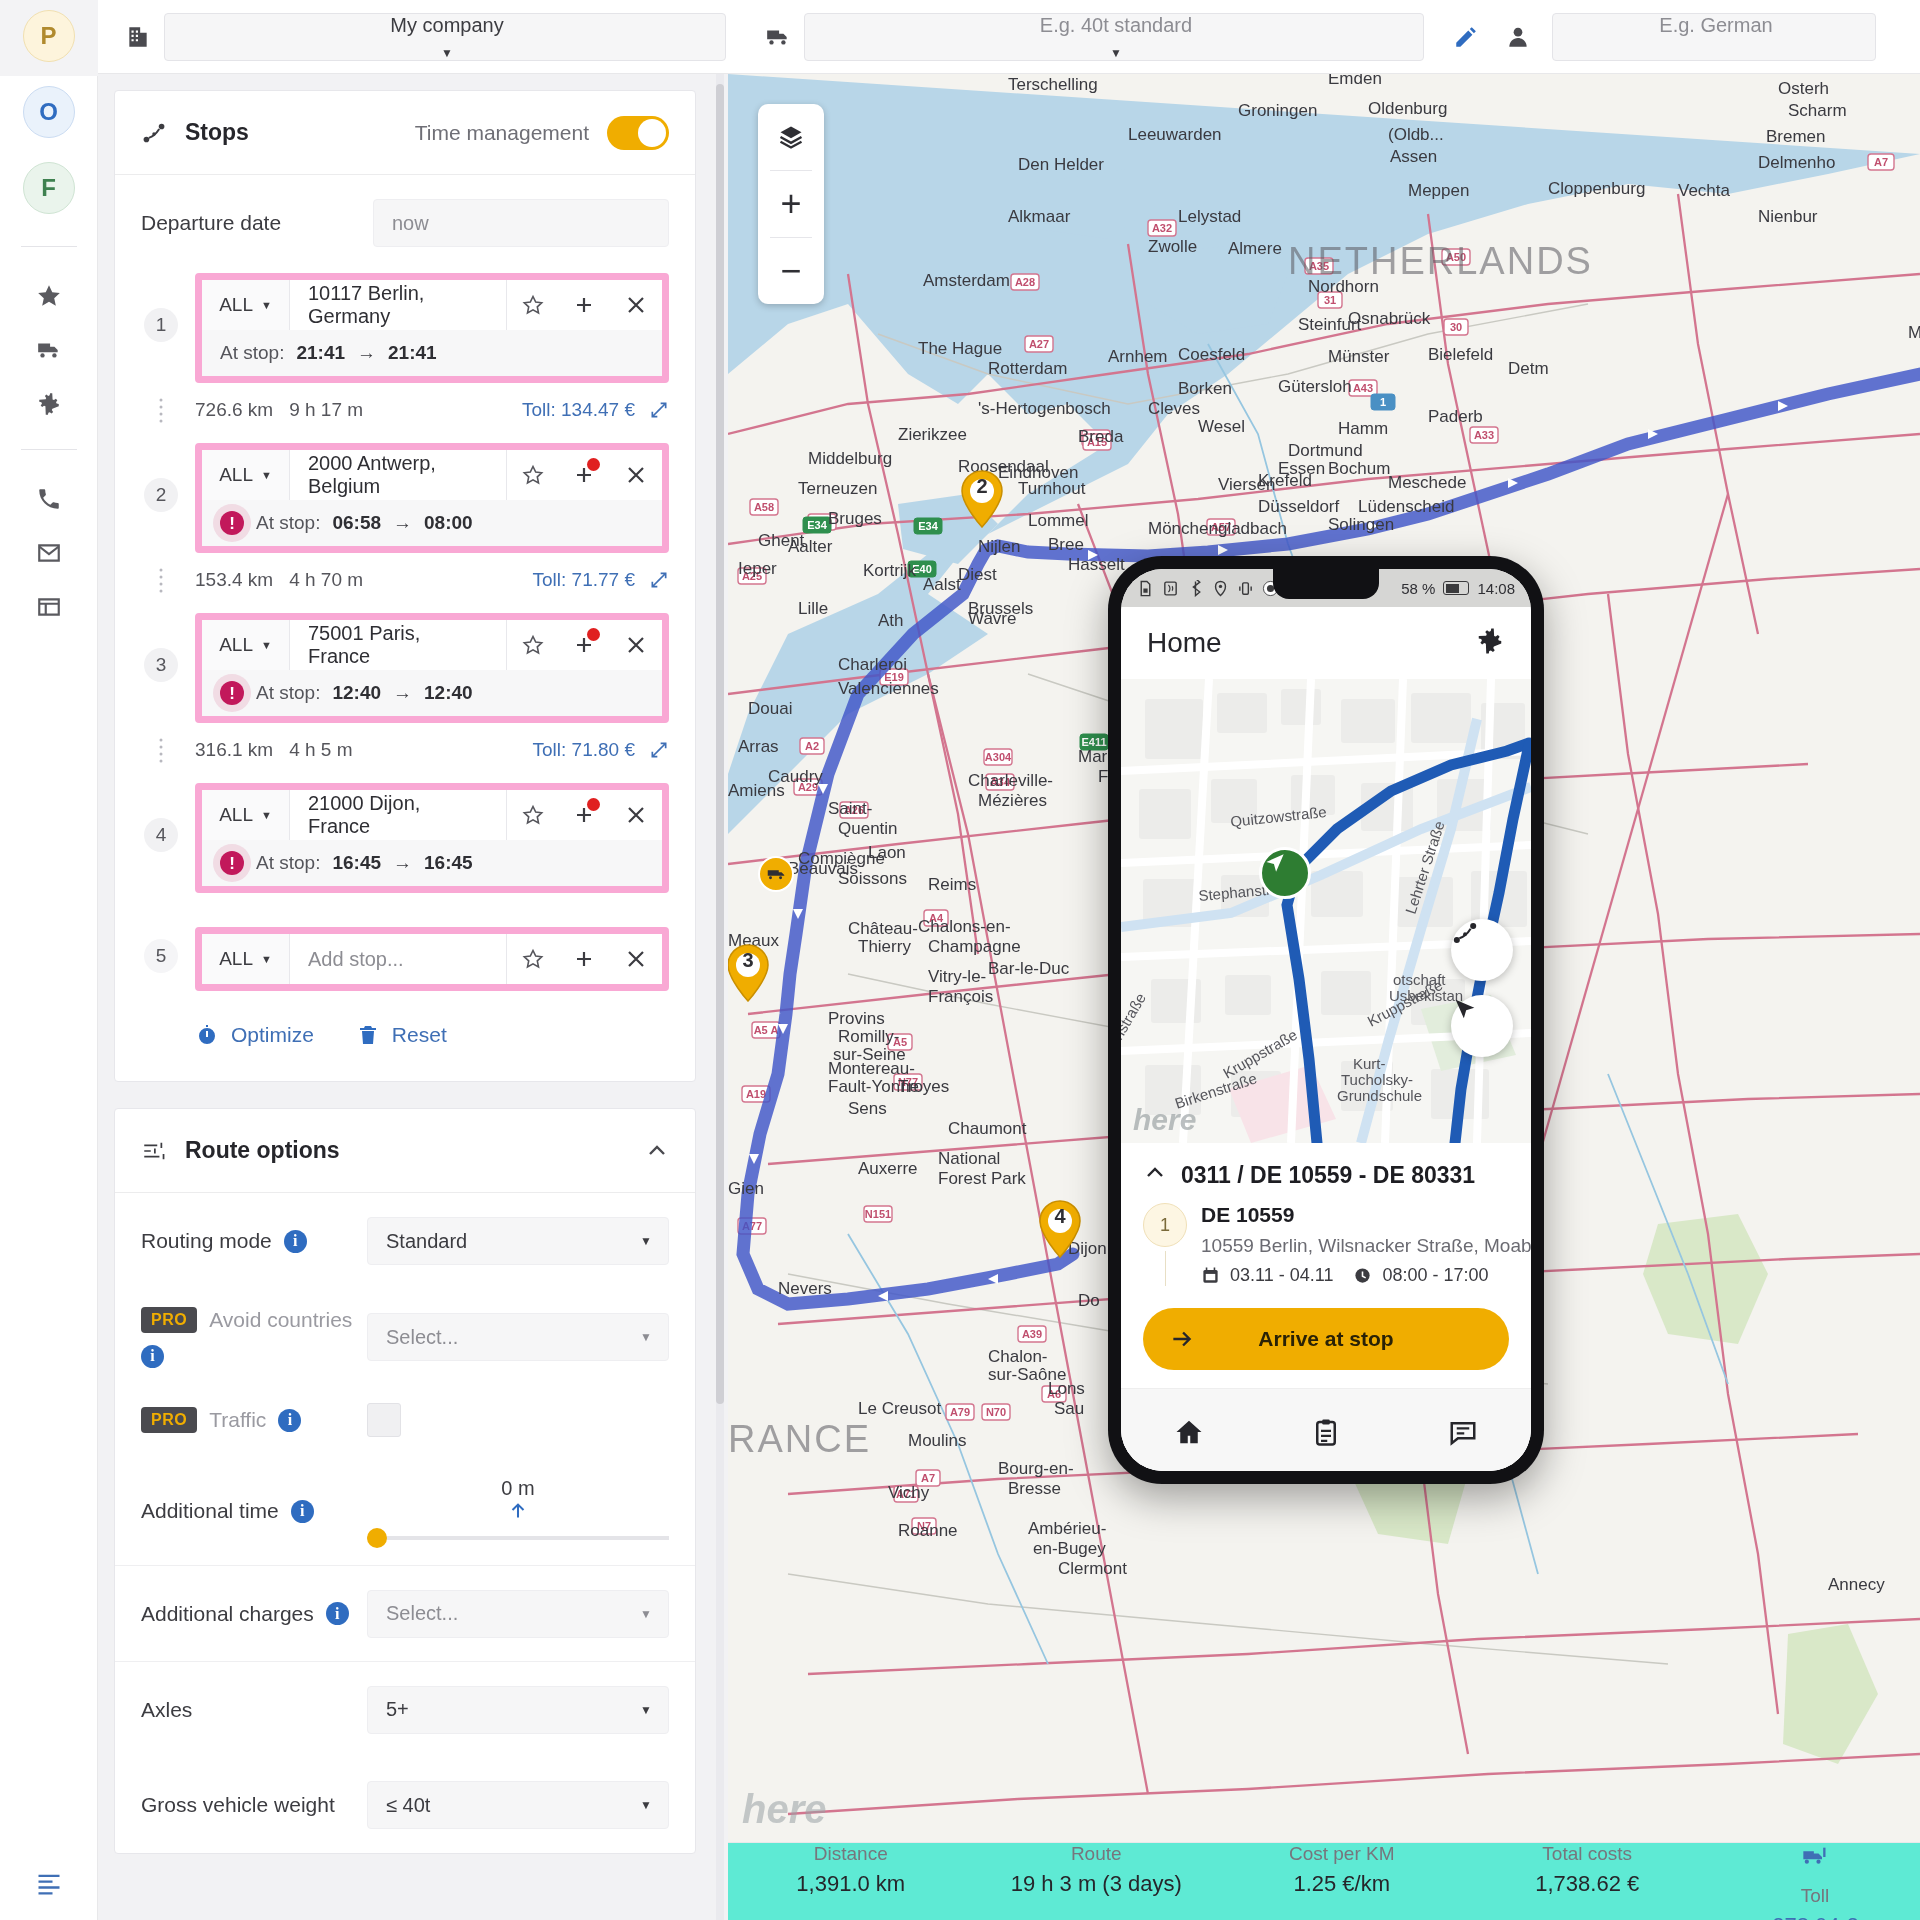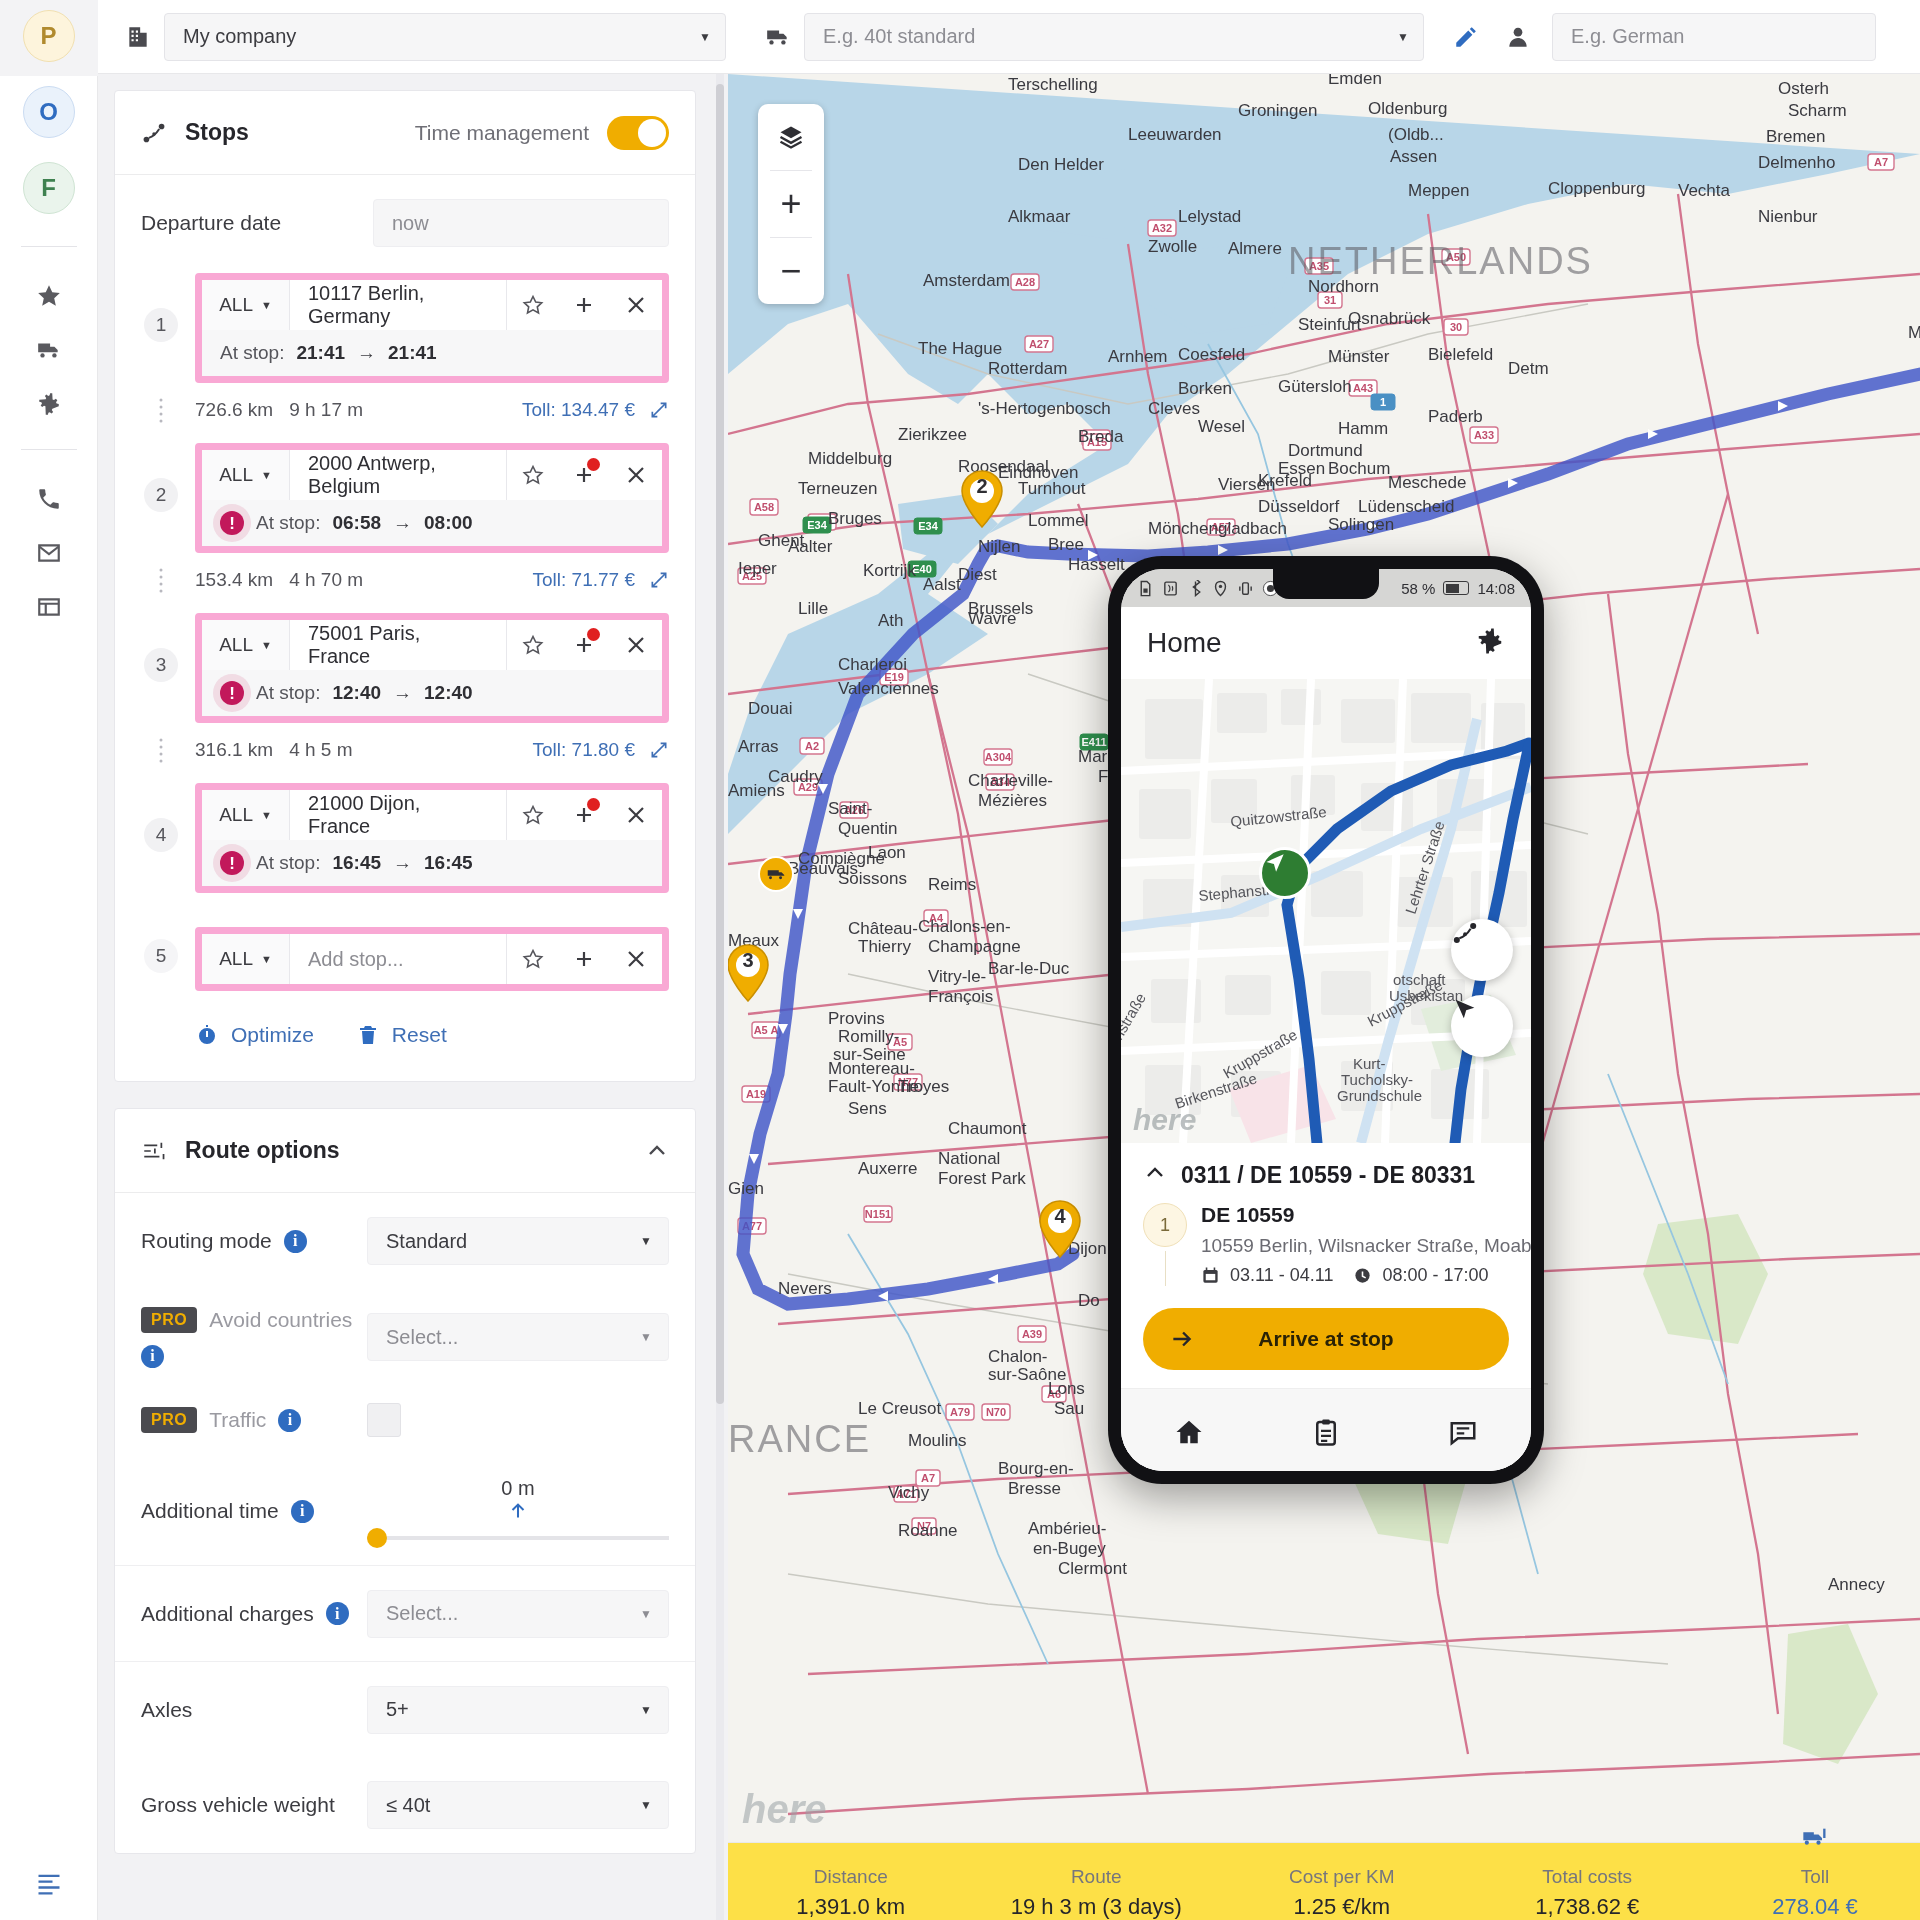--- a/index.html
+++ b/index.html
@@ -37,21 +37,21 @@
   #topbar {
     position: absolute; left: 98px; top: 0; width: 1822px; height: 74px;
     background: #fff; border-bottom: 1px solid #e8e8ea;
     display: flex; align-items: center; gap: 0; padding: 0 14px;
   }
   .tb-ico { width: 52px; display:flex; align-items:center; justify-content:center; }
   .tb-ico svg { width: 26px; height: 26px; fill: #4a4a4f; }
   .select-box {
     height: 48px; background: #f6f6f7; border: 1px solid #e4e4e8; border-radius: 4px;
     display: flex; align-items: center; justify-content: space-between;
-    padding: 0 14px 0 18px; font-size: 20px; color: #3c3c41;
+    padding: 0 14px 0 18px; font-size: 20px; color: #3c3c41; flex-direction: column;
   }
   .select-box .caret { font-size: 12px; color: #3c3c41; }
   #tb-company { width: 562px; }
   #tb-vehicle { width: 620px; }
   #tb-country { width: 324px; }
   .tb-ph { color: #8d8d93; }
   .tb-pencil svg { fill: #2f6cc0; }
 
   
   #leftpanel {
@@ -193,22 +193,22 @@
   .pin { position: absolute; width: 44px; height: 58px; }
   .pin svg { width: 44px; height: 58px; }
   .pin .pn { position:absolute; left:0; top:5px; width:44px; text-align:center; font-size:20px; font-weight:700; color:#2f2f34;}
   .pin-sm { position:absolute; width: 36px; height: 36px; border-radius: 50%; background:#f0ad00; border:2px solid #fff; display:flex; align-items:center; justify-content:center;}
   .pin-sm svg { width: 22px; height: 22px; fill: #2f2f34; }
   #here-logo { position:absolute; left: 14px; bottom: 10px; font-size: 40px; font-weight:700; color:#9aa2a6; opacity:.55; font-style: italic;}
 
   
   #stats {
     position: absolute; left: 728px; top: 1842px; width: 1192px; height: 78px;
-    background: #fde047; border-top: 1px solid #e8e8ea;
-    display: flex; align-items: flex-end;
+    background: #5eead4; border-top: 1px solid #e8e8ea;
+    display: flex; align-items: flex-start;
   }
   .stat { flex: 1; display: flex; flex-direction: column; align-items: center; justify-content: center; gap: 6px; }
   .stat .k { font-size: 19px; color: #76767d; }
   .stat .v { font-size: 22px; color: #26262b; }
   .stat.toll { flex: 0 0 210px; flex-direction: column; gap: 14px; }
   .stat.toll svg { width: 28px; height: 28px; fill: #3f6fb5; }
   .stat.toll .tv { display:flex; flex-direction:column; align-items:center; gap:6px;}
   .stat.toll .tv .v { color: #3f6fb5; }
 
   

